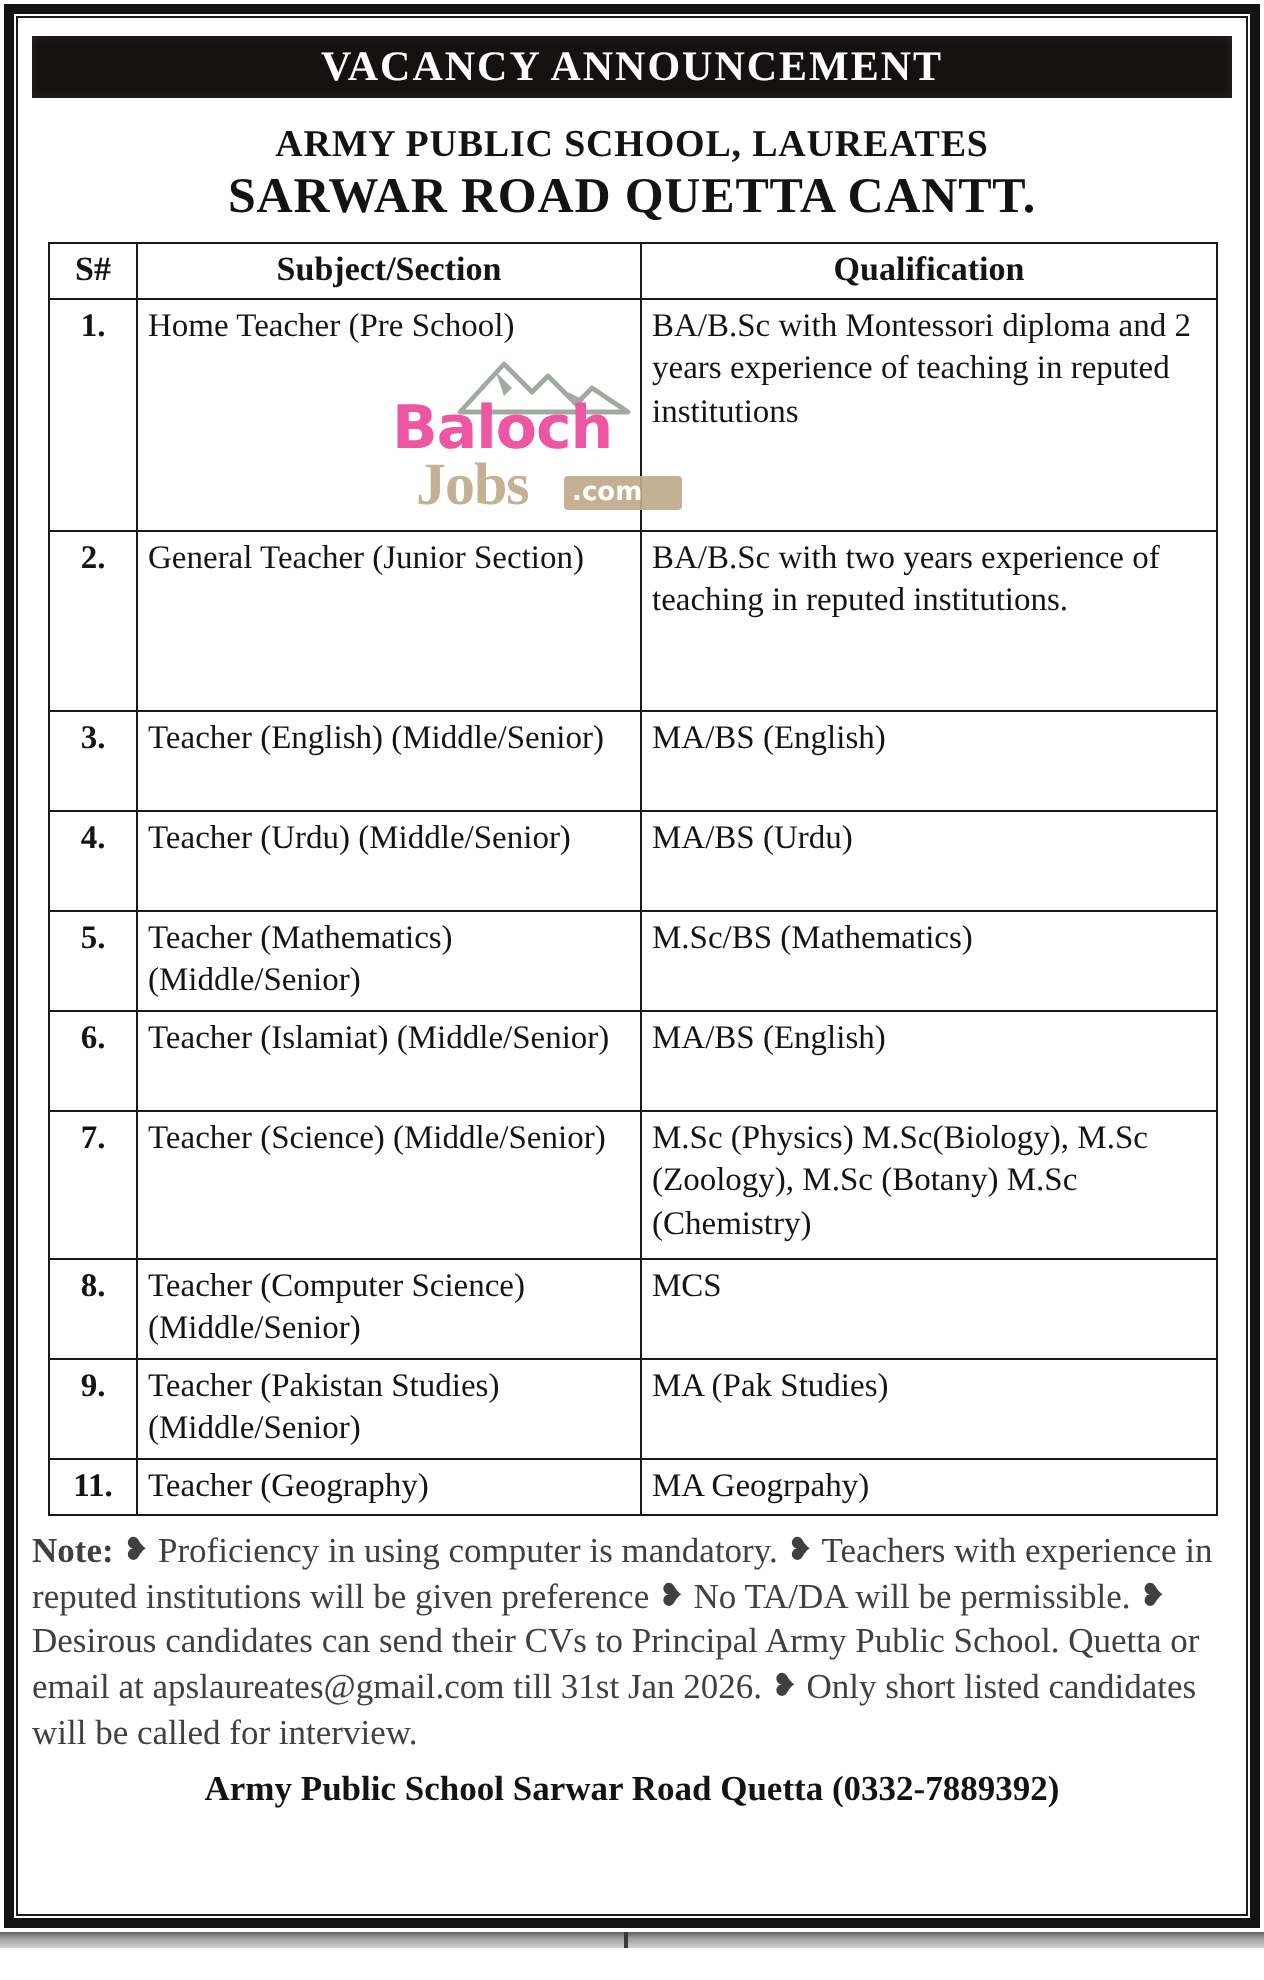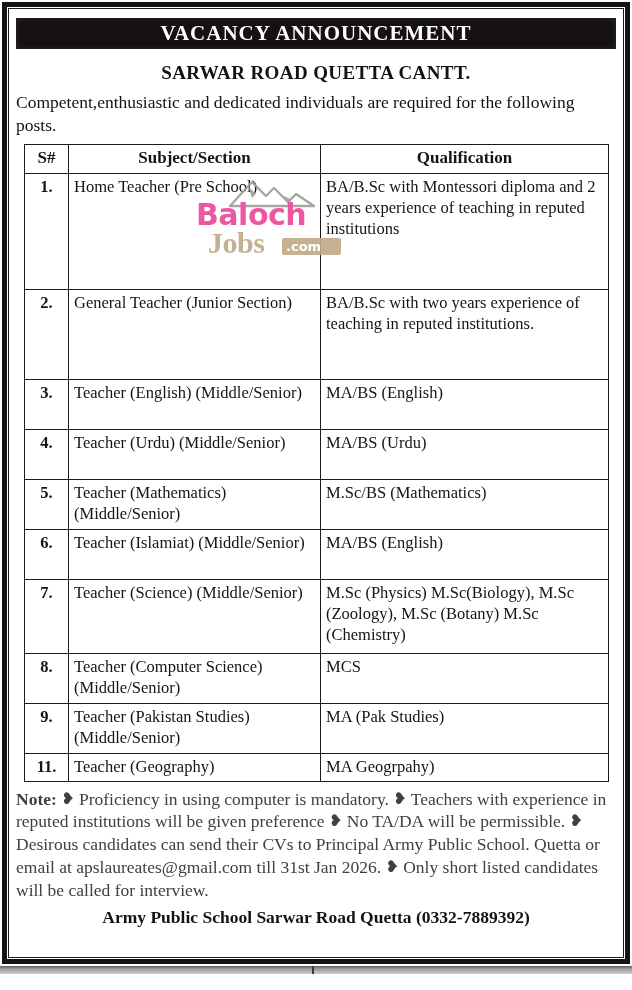--- a/index.html
+++ b/index.html
@@ -84,21 +84,21 @@
     box-shadow: inset 0 0 6px rgba(255,255,255,0.10);
   }
 
   .org-line1, .org-line2 {
     text-align: center;
     font-weight: bold;
     letter-spacing: 0.4px;
     color: #131313;
   }
   .org-line1 { font-size: 19px; margin-top: 4px; line-height: 1.15; }
-  .org-line2 { font-size: 19px; margin-top: 1px; line-height: 1.15; }
+  .org-line2 { font-size: 25px; margin-top: 1px; line-height: 1.15; }
 
   .intro {
     font-size: 17.5px;
     line-height: 1.33;
     margin: 7px 2px 0 2px;
     text-align: left;
     color: #131313;
   }
 
   
@@ -223,23 +223,23 @@
 
 <div id="page">
 
   <div class="outer-frame"></div>
   <div class="inner-frame"></div>
 
   <div class="content">
 
     <div class="banner">VACANCY ANNOUNCEMENT</div>
 
+    <div class="org-line1">ARMY PUBLIC SCHOOL, LAUREATES</div>
     <div class="org-line2">SARWAR ROAD QUETTA CANTT.</div>
 
-    <div class="intro">Competent,enthusiastic and dedicated individuals are required for the following posts.</div>
 
     <table class="vac">
       <colgroup>
         <col class="c-sn">
           <col class="c-sub">
           <col class="c-qual">
       </colgroup>
       <thead>
         <tr>
           <th>S#</th>

